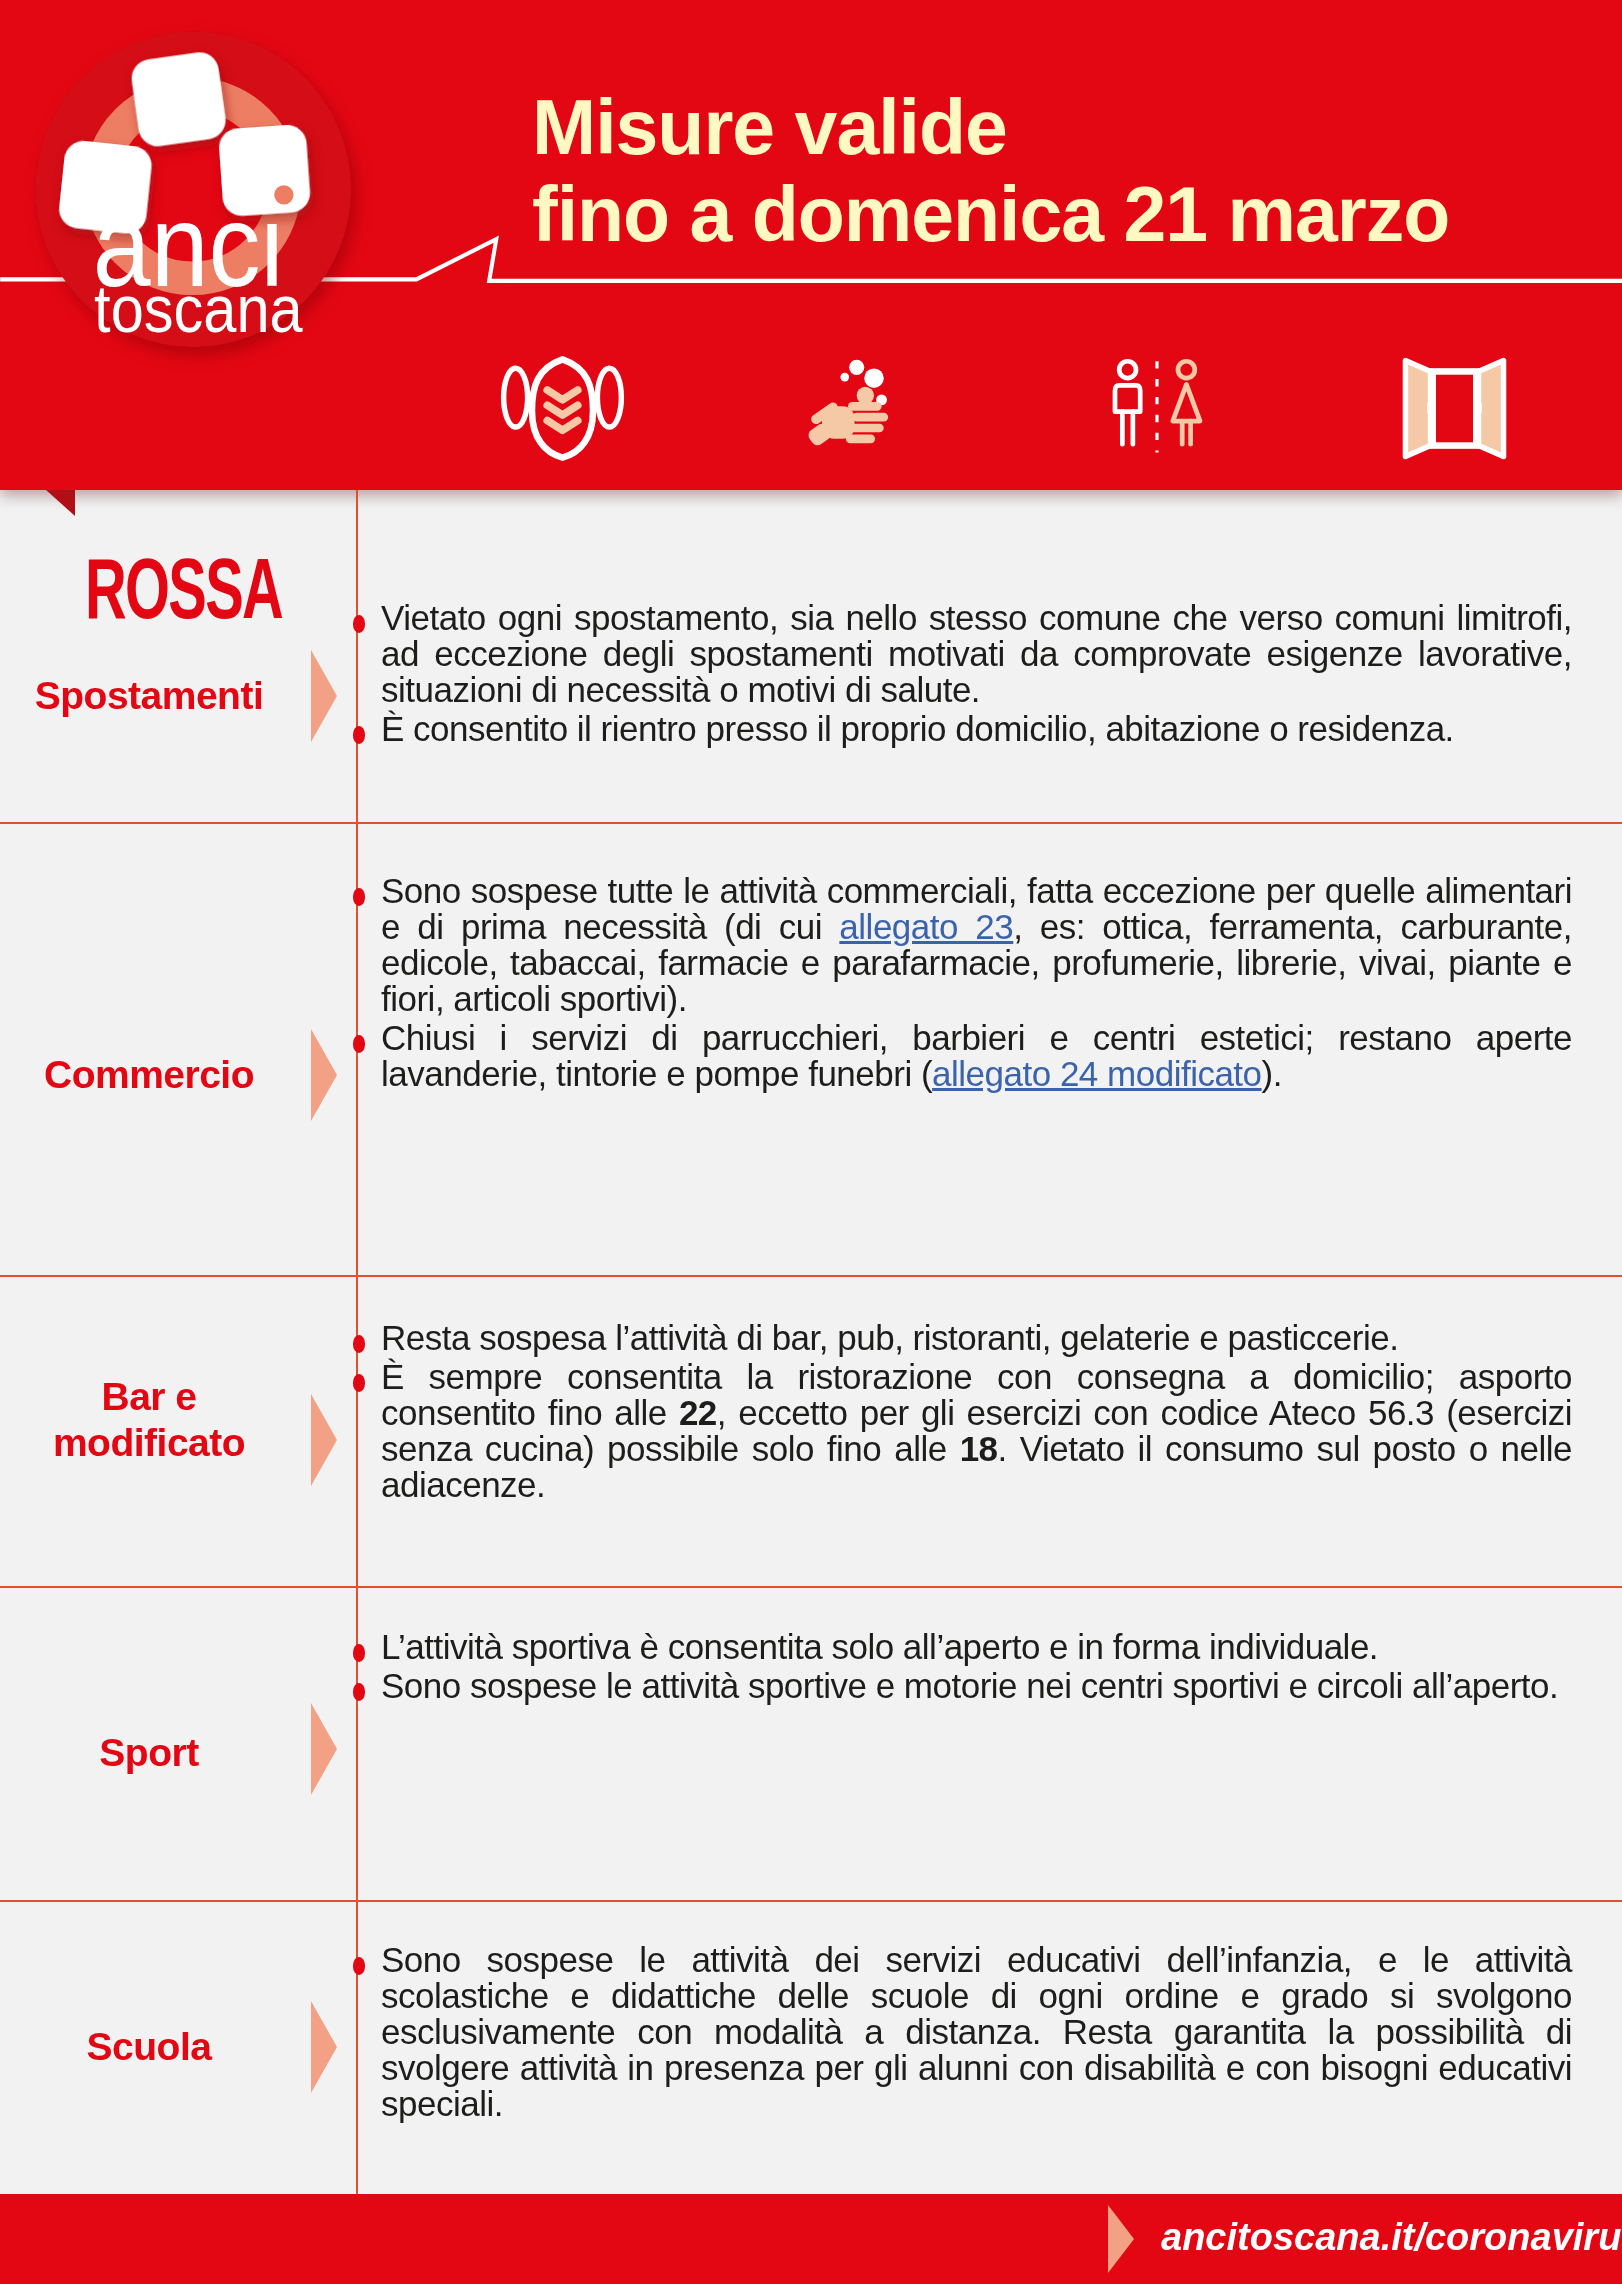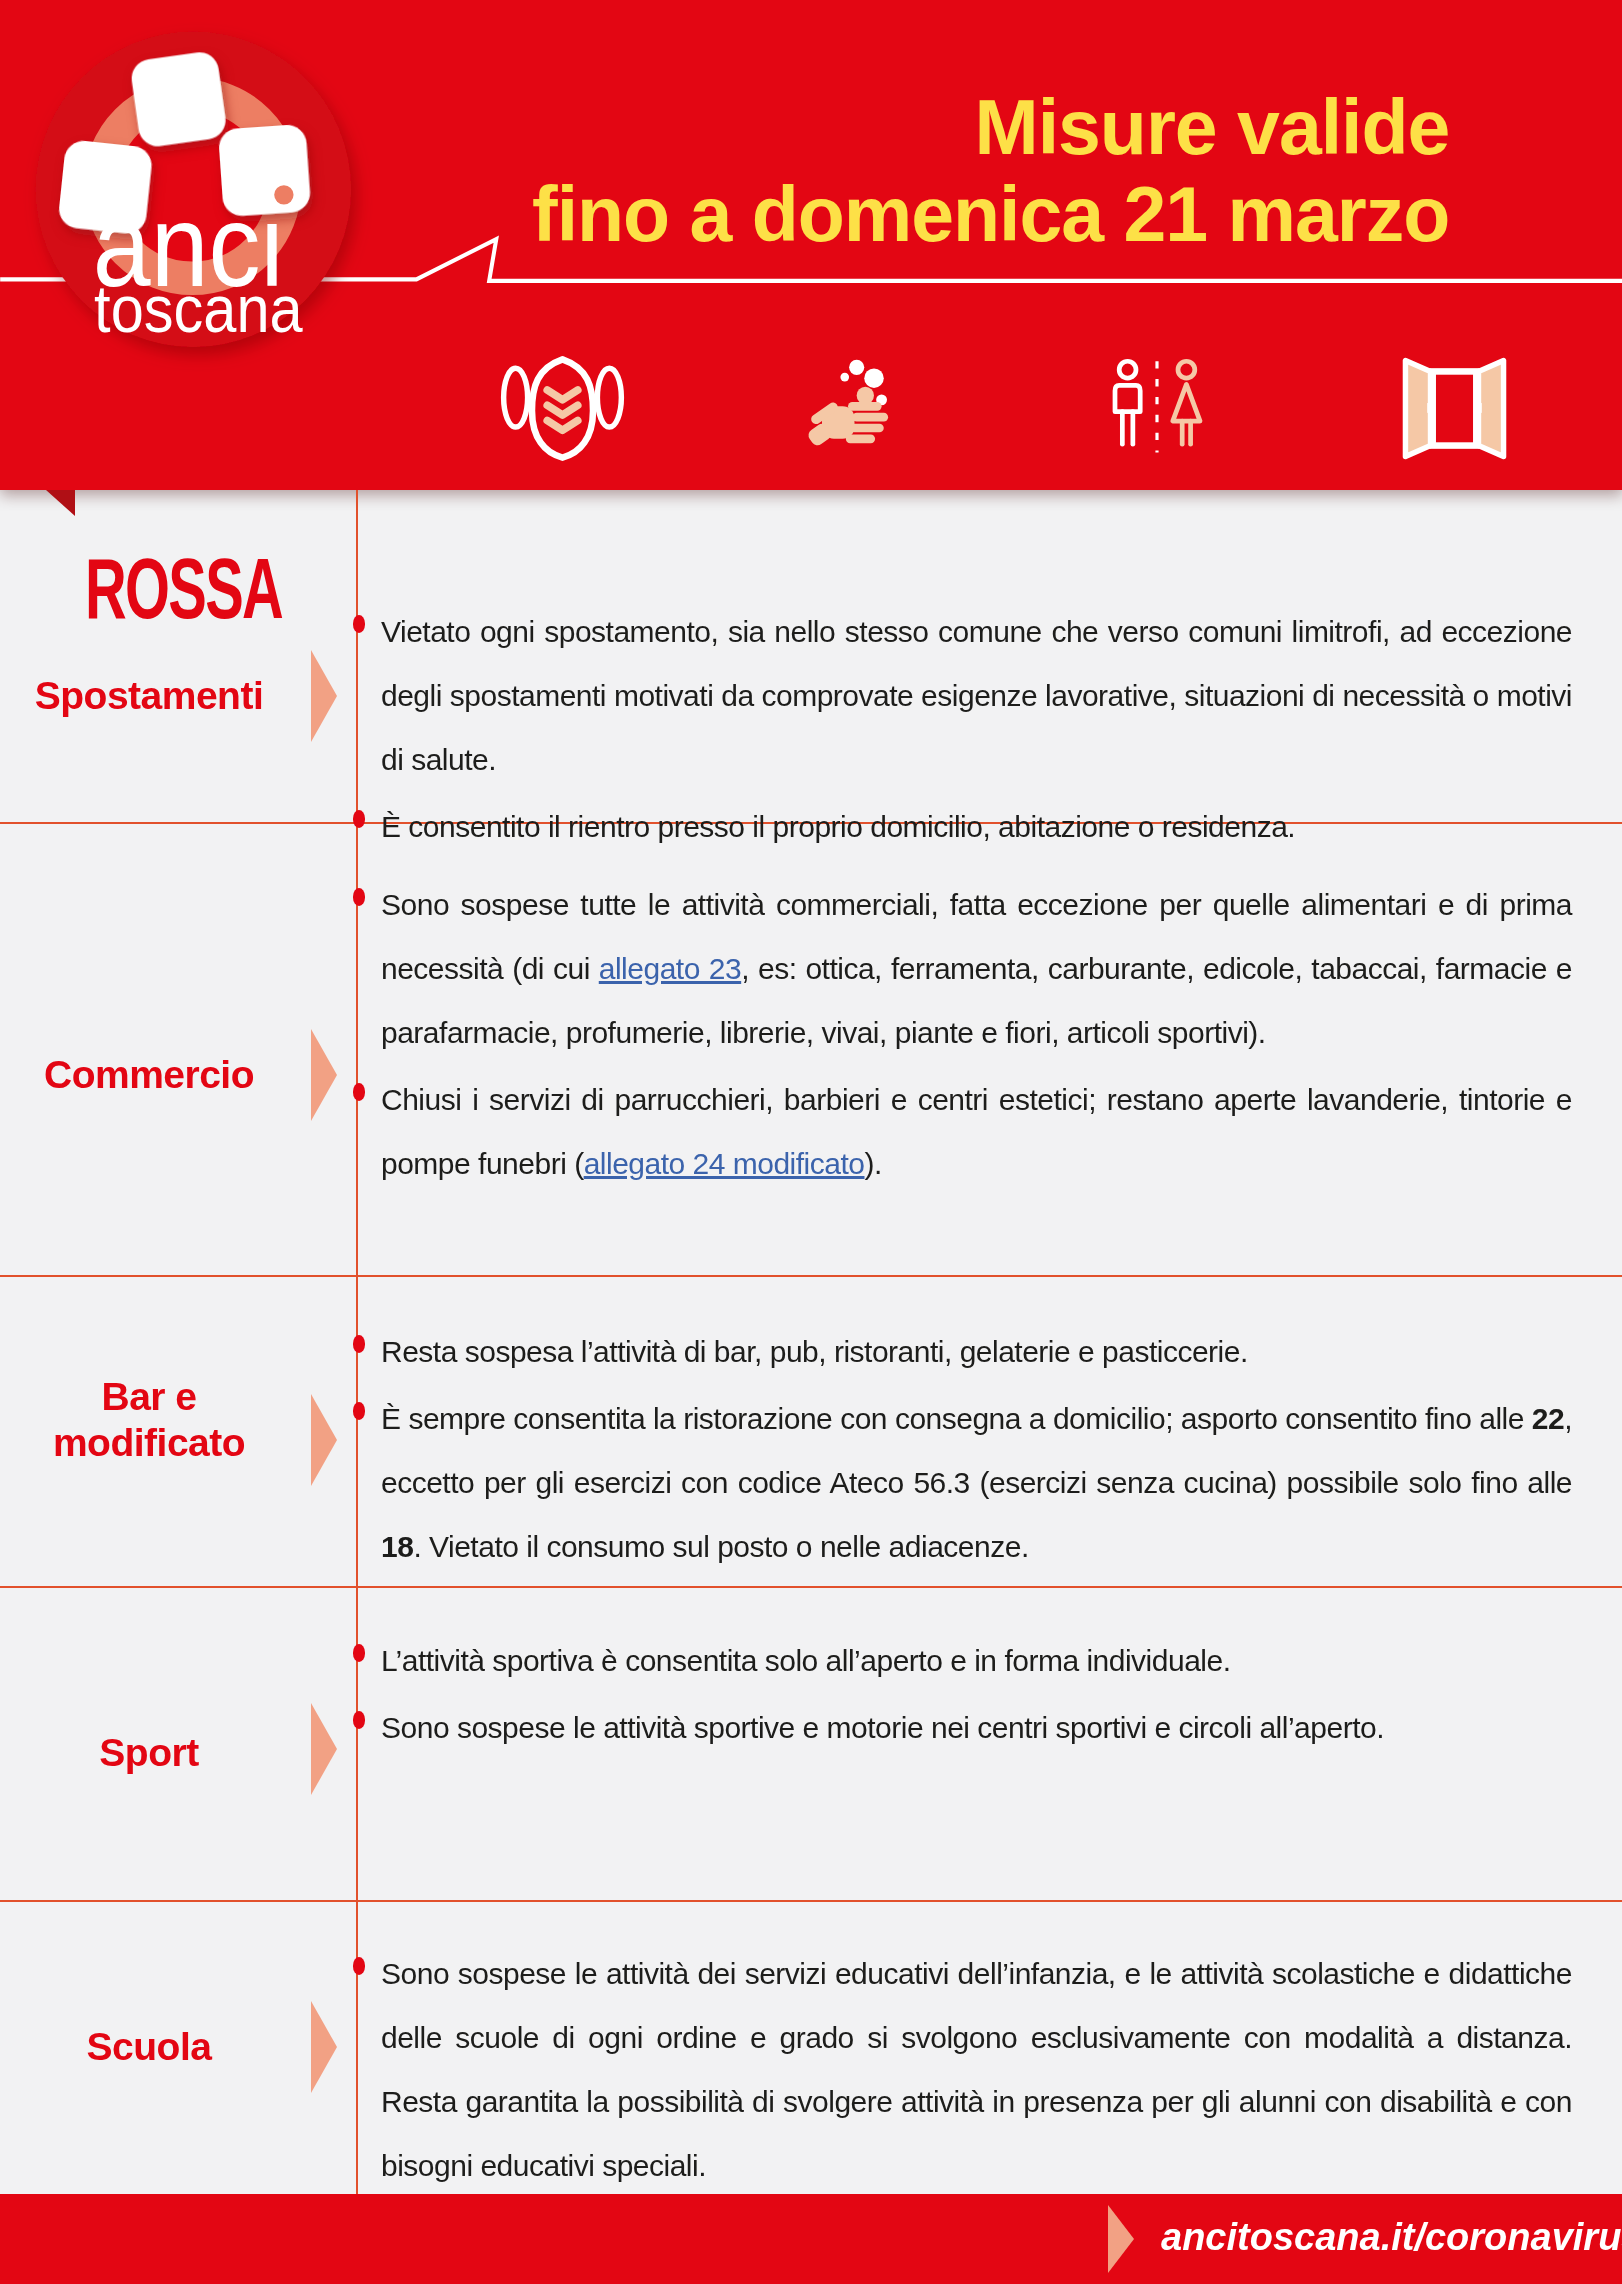--- a/index.html
+++ b/index.html
@@ -3,22 +3,22 @@
 <meta charset="utf-8">
 <style>
   html,body{margin:0;padding:0;background:#e9e9e9;}
   .page{position:relative;width:1623px;height:2284px;background:#f2f2f3;overflow:hidden;
         font-family:"Liberation Sans", sans-serif;}
 
   
   .header{position:absolute;left:0;top:0;width:100%;height:490px;background:#e30613;
           box-shadow:0 6.1px 14.2px rgba(60,0,0,.35);}
   .speech-line{position:absolute;left:0;top:0;width:1623px;height:490px;pointer-events:none;}
-  .title{position:absolute;left:532px;top:84px;color:#fde047;font-weight:bold;
-         font-size:77px;line-height:87px;letter-spacing:-1px;white-space:pre-line;text-align:right;}
+  .title{position:absolute;left:532px;top:84px;color:#fef9c3;font-weight:bold;
+         font-size:77px;line-height:87px;letter-spacing:-1px;white-space:pre-line;}
 
   .logo-svg{position:absolute;left:0;top:0;}
 
   .hdr-icon{position:absolute;top:354px;}
   .i-mask{left:496px;}  .i-hand{left:796px;}  .i-people{left:1094px;}  .i-window{left:1384px;}
 
   
   .badge{position:absolute;left:75px;top:473px;width:258px;height:74px;background:#e30613;
          border-radius:0 0 33px 33px;box-shadow:0 7.1px 12.2px rgba(90,0,0,.28);}
   .badge-text{position:absolute;top:-24.4px;left:0;width:100%;text-align:center;color:#fff;
@@ -49,21 +49,21 @@
   .arrow{position:absolute;left:311px;width:0;height:0;transform:translateY(-50%);
          border-left:26.5px solid #f2a184;border-top:46px solid transparent;border-bottom:46px solid transparent;}
   .s1 .arrow{top:206px}.s2 .arrow{top:253px}.s3 .arrow{top:165px}
   .s4 .arrow{top:163px}.s5 .arrow{top:147px}
 
   .content{position:absolute;left:381px;width:1191px;}
   .s1 .content{top:110px}.s2 .content{top:51px}.s3 .content{top:45px}
   .s4 .content{top:43px}.s5 .content{top:42px}
 
   p.bullet{margin:0 0 3.1px 0;position:relative;text-align:justify;color:#1d1d1b;
-           font-size:30px;line-height:64px;letter-spacing:-0.5px;}
+           font-size:35px;line-height:36px;letter-spacing:-0.5px;}
   p.bullet::before{content:"";position:absolute;left:-28.5px;top:15.3px;width:12.2px;height:17.3px;
                    border-radius:50%;background:#e30613;}
   a.link{color:#3b63ac;text-decoration:underline;cursor:pointer;}
   b{font-weight:bold;}
 
   
   .footer{position:absolute;left:0;top:2194px;width:100%;height:90px;background:#e30613;}
   .footer-arrow{position:absolute;left:1108px;top:50%;transform:translateY(-50%);width:0;height:0;
                 border-left:26.5px solid #f2a184;border-top:34px solid transparent;border-bottom:34px solid transparent;}
   .footer-url{position:absolute;left:1161px;top:50%;transform:translateY(-54%);color:#fff;

